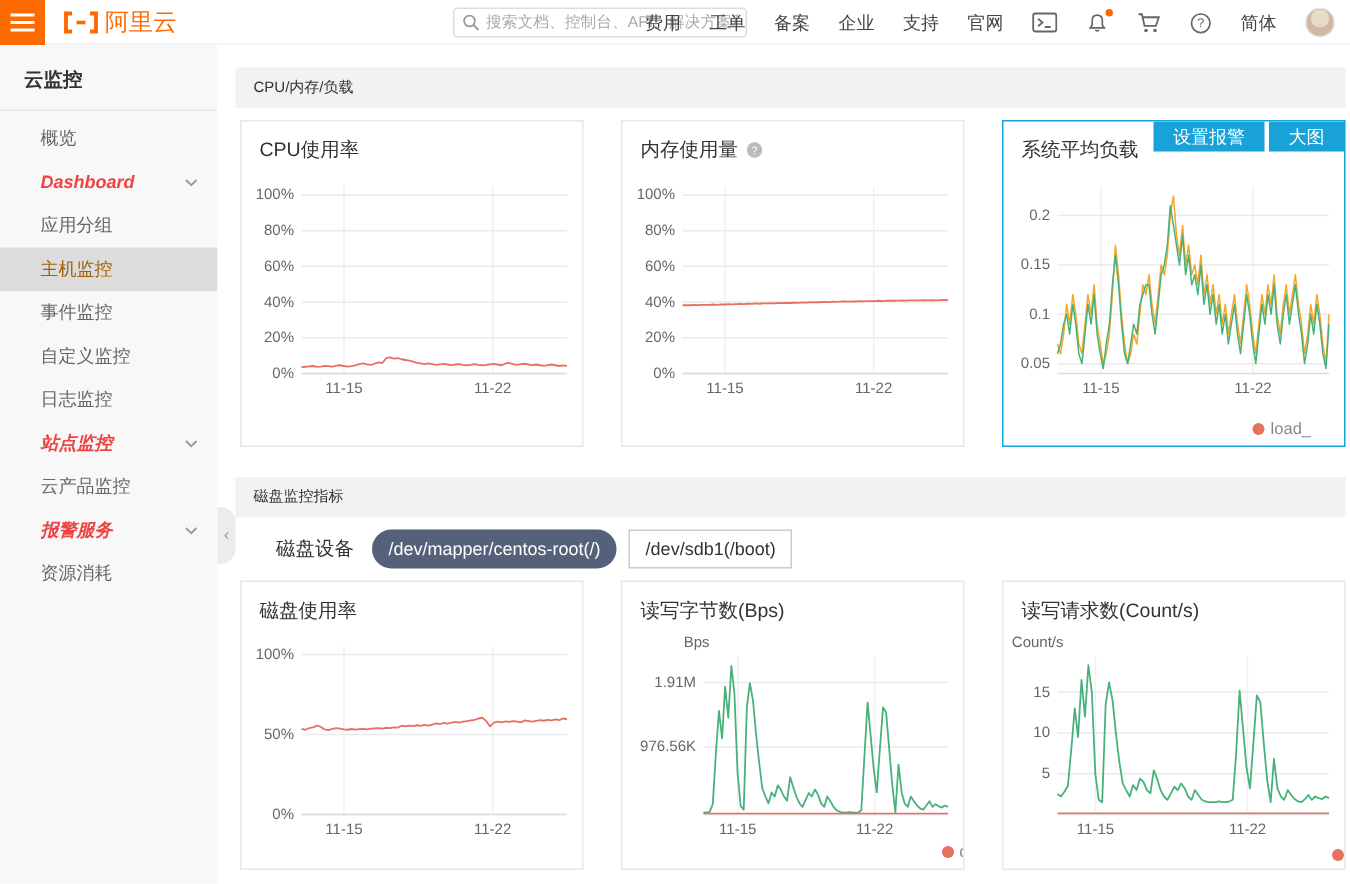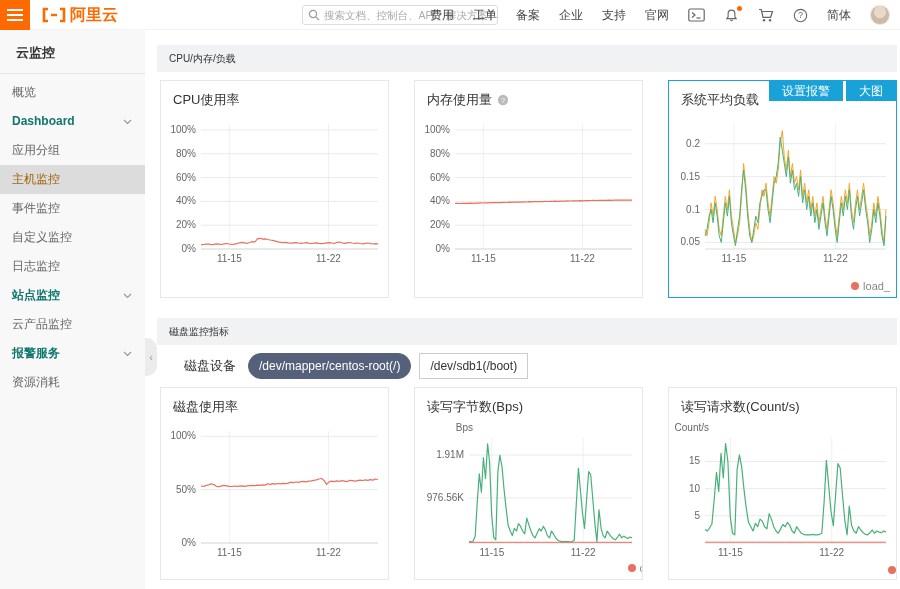--- a/index.html
+++ b/index.html
@@ -6,42 +6,42 @@
   html,body { width:900px; height:589px; overflow:hidden; background:#fff;
     font-family:"Liberation Sans","DejaVu Sans",sans-serif; }
 
   
   .topbar { position:absolute; top:0; left:0; width:900px; height:30px; background:#fff;
     border-bottom:1px solid #f2f2f2; z-index:30; }
   .burger { position:absolute; left:0; top:0; width:30px; height:30px; background:#FF6A00;
     display:flex; flex-direction:column; justify-content:center; align-items:center; gap:3px; cursor:pointer; }
   .burger span { display:block; width:16px; height:2px; background:#fff; }
   .logo { position:absolute; left:42px; top:0; height:30px; display:flex; align-items:center; gap:4px;
-    color:#FF6A00; font-size:16px; font-weight:bold; }
+    color:#FF6A00; font-size:16px; font-weight:normal; }
   .searchbox { position:absolute; left:302px; top:5px; width:196px; height:20px;
     border:1px solid #ddd; border-radius:3px; display:flex; align-items:center; padding:0 5px; gap:4px; }
   .searchbox input { border:none; outline:none; flex:1; font-size:10.5px; color:#666;
     font-family:"Liberation Sans","DejaVu Sans",sans-serif; }
   .searchbox input::placeholder { color:#aaa; }
   .topnav { position:absolute; right:0; top:0; height:30px; display:flex; align-items:center;
     gap:19px; padding-right:10px; }
   .topnav .nav-item { font-size:12px; color:#444; cursor:pointer; white-space:nowrap; }
   .icon-btn { position:relative; display:flex; align-items:center; cursor:pointer; }
   .bell-dot { position:absolute; top:-2px; right:-3px; width:5px; height:5px; border-radius:50%; background:#FF6A00; }
   .avatar { width:20px; height:20px; border-radius:50%;
     background: radial-gradient(circle at 50% 35%, #e8d9c8 0 40%, #cfb9a5 41% 100%); border:1px solid #e5e5e5; }
 
   
   .sidebar { position:absolute; top:30px; left:0; width:145px; height:559px; background:#f8f8f8; }
   .side-title { padding:14px 16px 11px 16px; font-size:13px; font-weight:bold; color:#333;
     border-bottom:1px solid #e5e5e5; }
   .side-list { padding-top:4px; }
-  .side-item { position:relative; height:29px; line-height:29px; padding-left:12px; font-size:12px;
+  .side-item { position:relative; height:29px; line-height:29px; padding-left:27px; font-size:12px;
     color:#666; cursor:pointer; white-space:nowrap; }
-  .side-item.group { color:#0f766e; font-weight:bold; }
+  .side-item.group { color:#ef4444; font-weight:bold;font-style:italic; }
   .side-item.selected { background:#dcdcdc; color:#a16207; }
   .side-item .chev { position:absolute; right:13px; top:12px; }
   .beta { color:#ff7d1a; font-size:9px; vertical-align:super; }
   .collapse-handle { position:absolute; left:145px; top:338px; width:12px; height:38px;
     background:#ececec; border-radius:0 10px 10px 0; display:flex; align-items:center; justify-content:center;
     color:#999; font-size:11px; cursor:pointer; z-index:5; }
 
   
   .main { position:absolute; left:145px; top:30px; width:755px; height:559px; background:#fff; overflow:hidden; }
   .section-hd { margin:0 3px 0 12px; height:27px; line-height:27px; background:#f1f2f3;
@@ -238,21 +238,21 @@
             <line x1="34" y1="94.52631578947367" x2="215" y2="94.52631578947367" stroke="#eaeaea" stroke-width="1"></line>
             <text x="29" y="97.52631578947367" text-anchor="end" font-size="10" fill="#666">0.1</text>
             <line x1="34" y1="61.63157894736844" x2="215" y2="61.63157894736844" stroke="#eaeaea" stroke-width="1"></line>
             <text x="29" y="64.63157894736844" text-anchor="end" font-size="10" fill="#666">0.15</text>
             <line x1="34" y1="28.736842105263165" x2="215" y2="28.736842105263165" stroke="#eaeaea" stroke-width="1"></line>
             <text x="29" y="31.736842105263165" text-anchor="end" font-size="10" fill="#666">0.2</text>
             <line x1="34" y1="134" x2="215" y2="134" stroke="#dcdcdc" stroke-width="1"></line>
             <polyline points="34.0,114.3 36.0,120.8 38.1,107.7 40.1,87.9 42.1,101.1 44.2,81.4 46.2,94.5 48.2,114.3 50.3,120.8 52.3,101.1 54.3,81.4 56.4,94.5 58.4,74.8 60.4,101.1 62.5,114.3 64.5,127.4 66.5,120.8 68.6,107.7 70.6,81.4 72.6,48.5 74.7,68.2 76.7,94.5 78.7,114.3 80.8,127.4 82.8,120.8 84.8,107.7 86.9,114.3 88.9,94.5 90.9,74.8 93.0,81.4 95.0,68.2 97.0,87.9 99.1,101.1 101.1,81.4 103.1,61.6 105.2,68.2 107.2,55.1 109.2,28.7 111.3,15.6 113.3,41.9 115.3,55.1 117.4,35.3 119.4,61.6 121.4,48.5 123.5,68.2 125.5,61.6 127.6,74.8 129.6,55.1 131.6,81.4 133.7,68.2 135.7,87.9 137.7,74.8 139.8,94.5 141.8,81.4 143.8,101.1 145.9,87.9 147.9,107.7 149.9,94.5 152.0,81.4 154.0,101.1 156.0,114.3 158.1,94.5 160.1,74.8 162.1,87.9 164.2,107.7 166.2,120.8 168.2,101.1 170.3,81.4 172.3,94.5 174.3,74.8 176.4,87.9 178.4,68.2 180.4,94.5 182.5,107.7 184.5,87.9 186.5,74.8 188.6,94.5 190.6,81.4 192.6,68.2 194.7,87.9 196.7,101.1 198.7,120.8 200.8,107.7 202.8,87.9 204.8,101.1 206.9,81.4 208.9,94.5 210.9,114.3 213.0,127.4 215.0,94.5" fill="none" stroke="#f5a629" stroke-width="1" stroke-linejoin="round"></polyline>
             <polyline points="34.0,120.8 36.0,114.3 38.1,101.1 40.1,94.5 42.1,107.7 44.2,87.9 46.2,101.1 48.2,120.8 50.3,127.4 52.3,107.7 54.3,87.9 56.4,101.1 58.4,81.4 60.4,107.7 62.5,120.8 64.5,130.7 66.5,114.3 68.6,101.1 70.6,74.8 72.6,55.1 74.7,74.8 76.7,101.1 78.7,120.8 80.8,127.4 82.8,114.3 84.8,101.1 86.9,107.7 88.9,87.9 90.9,81.4 93.0,74.8 95.0,74.8 97.0,94.5 99.1,107.7 101.1,87.9 103.1,68.2 105.2,61.6 107.2,48.5 109.2,22.2 111.3,35.3 113.3,48.5 115.3,61.6 117.4,41.9 119.4,68.2 121.4,55.1 123.5,74.8 125.5,68.2 127.6,81.4 129.6,61.6 131.6,87.9 133.7,74.8 135.7,94.5 137.7,81.4 139.8,101.1 141.8,87.9 143.8,107.7 145.9,94.5 147.9,114.3 149.9,101.1 152.0,87.9 154.0,107.7 156.0,120.8 158.1,101.1 160.1,81.4 162.1,94.5 164.2,114.3 166.2,127.4 168.2,107.7 170.3,87.9 172.3,101.1 174.3,81.4 176.4,94.5 178.4,74.8 180.4,101.1 182.5,114.3 184.5,94.5 186.5,81.4 188.6,101.1 190.6,87.9 192.6,74.8 194.7,94.5 196.7,107.7 198.7,127.4 200.8,114.3 202.8,94.5 204.8,107.7 206.9,87.9 208.9,101.1 210.9,120.8 213.0,130.7 215.0,101.1" fill="none" stroke="#48b17a" stroke-width="1" stroke-linejoin="round"></polyline>
           </svg></div>
-      <div class="legend" style="right:6px;">
+      <div class="legend" style="right:22px;">
         <span class="dot"></span>
         <span>load_</span>
       </div>
     </div>
   </div>
 
   <div class="section-hd sec2">磁盘监控指标</div>
 
   <div class="disk-row">
     <span class="disk-label">磁盘设备</span>

